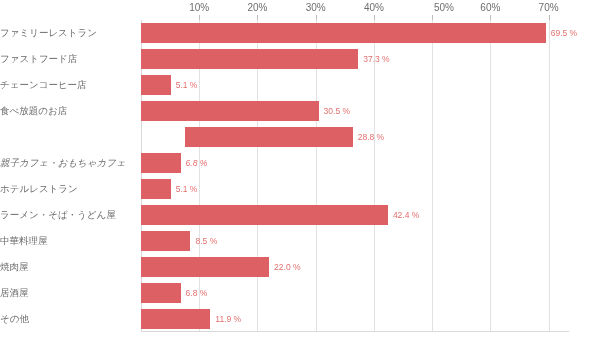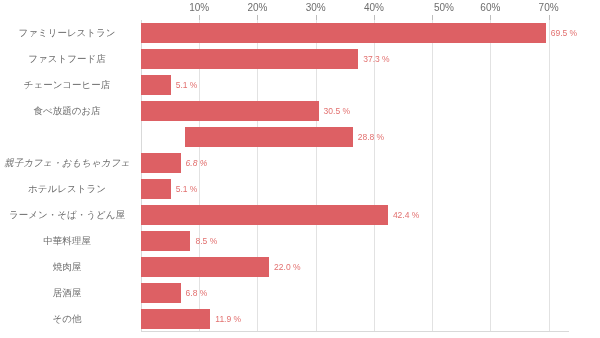--- a/index.html
+++ b/index.html
@@ -86,21 +86,21 @@
     left: 0;
     width: 600px;
     height: 26px;
     display: flex;
     align-items: center;
   }
   .cat-label {
     position: absolute;
     right: 466px; 
     width: 134px;
-    text-align: center;
+    text-align: left;
     font-size: 9.5px;
     color: #6b6b6b;
     white-space: nowrap;
     line-height: 12px;
   }
   .bar-track {
     position: absolute;
     left: 141px;
     top: 0;
     height: 26px;

